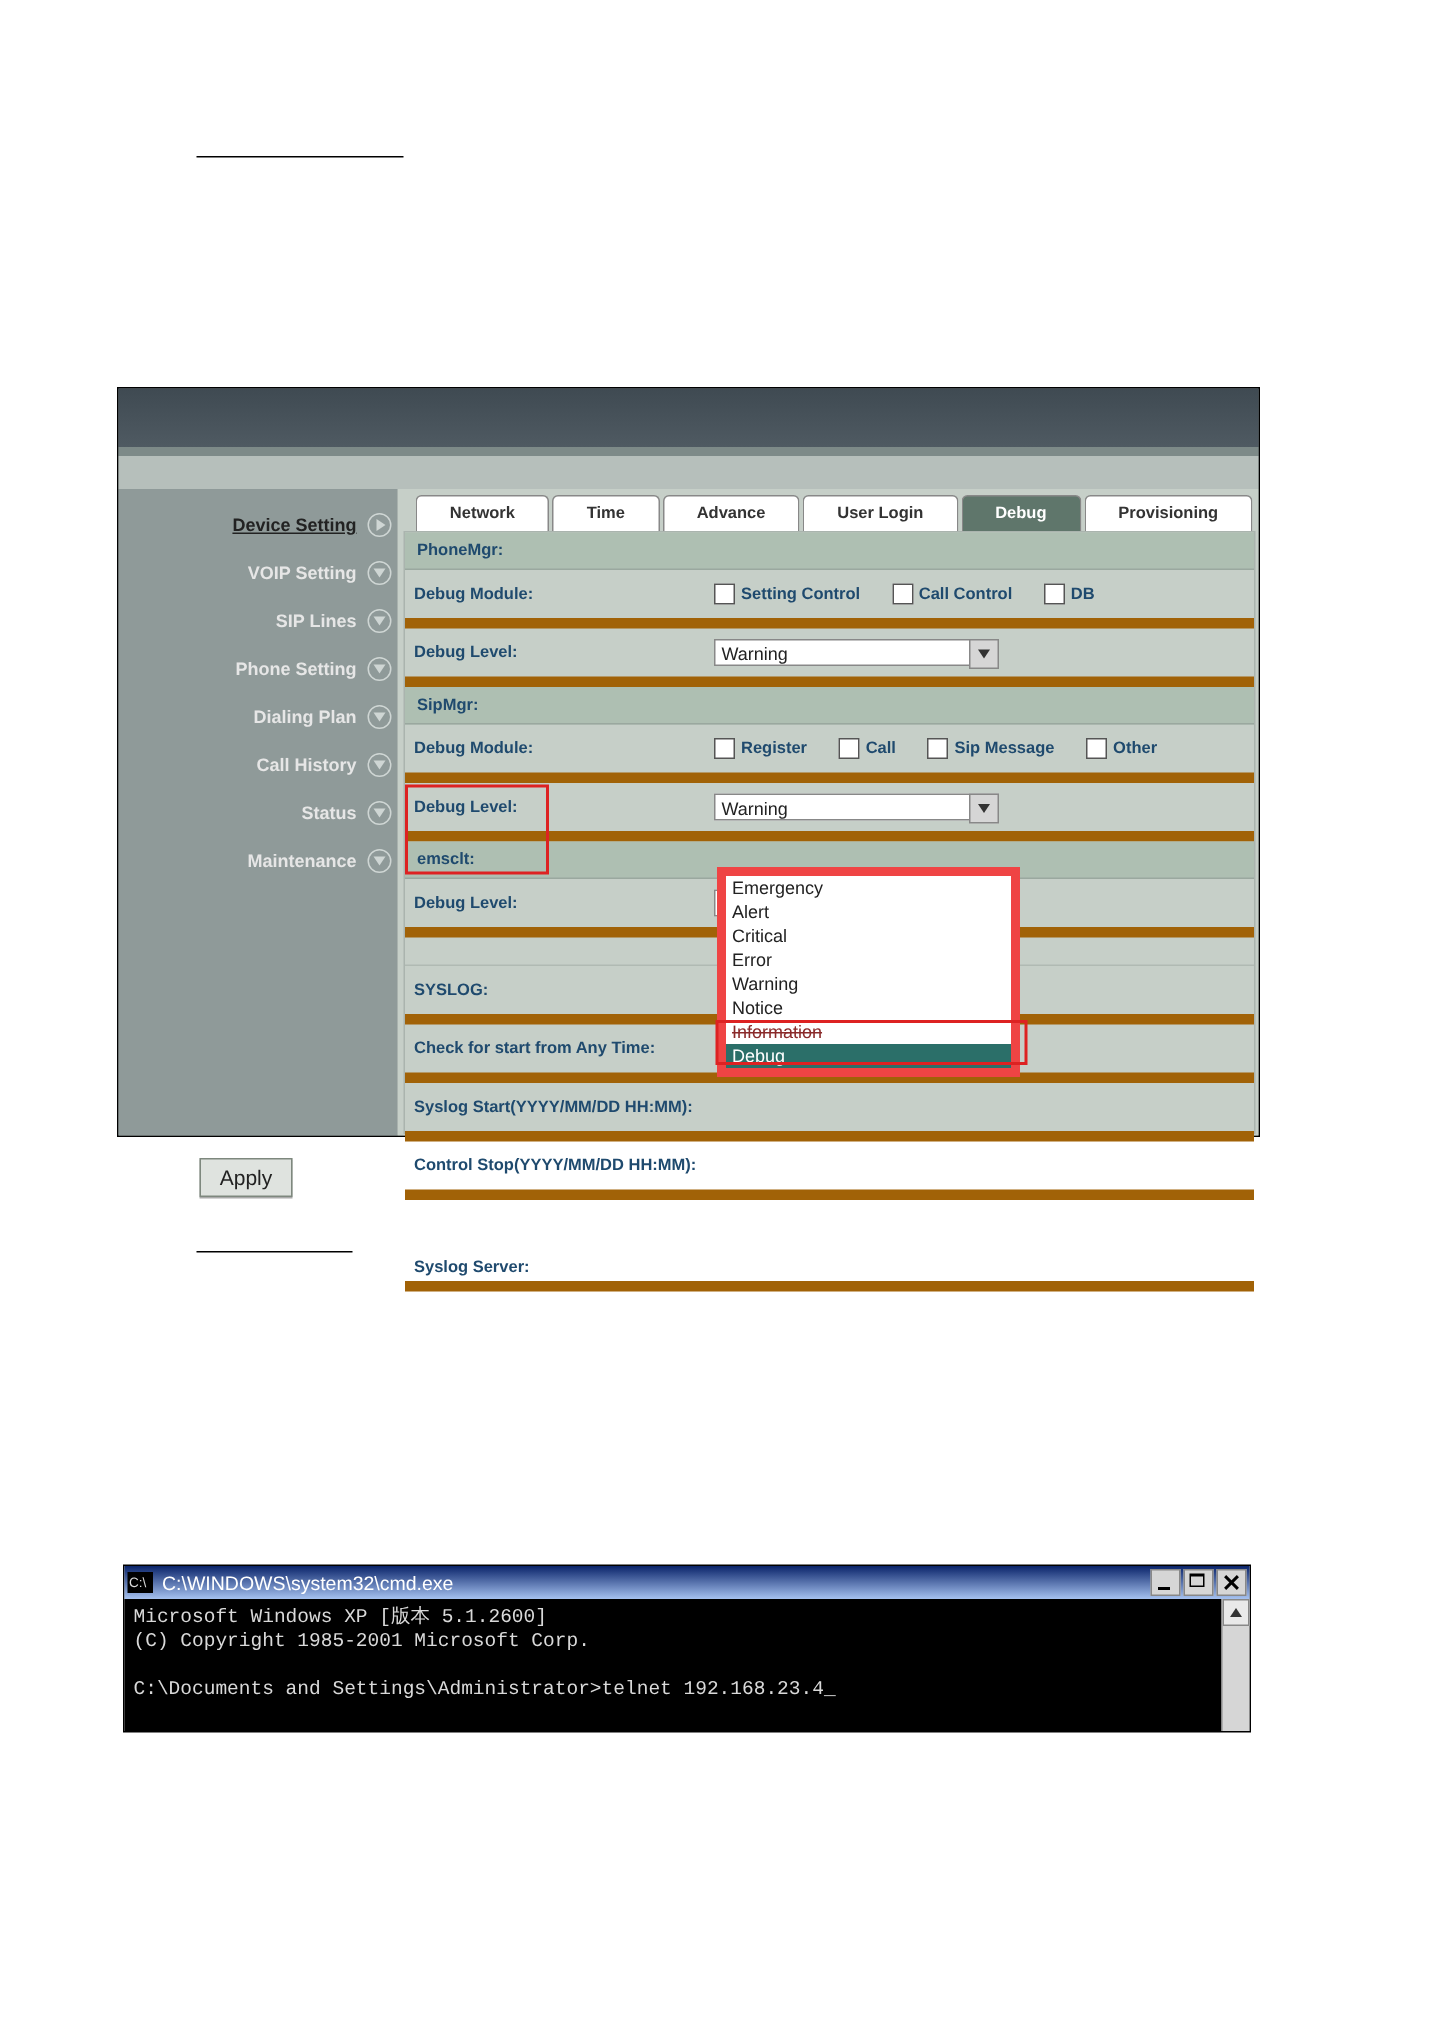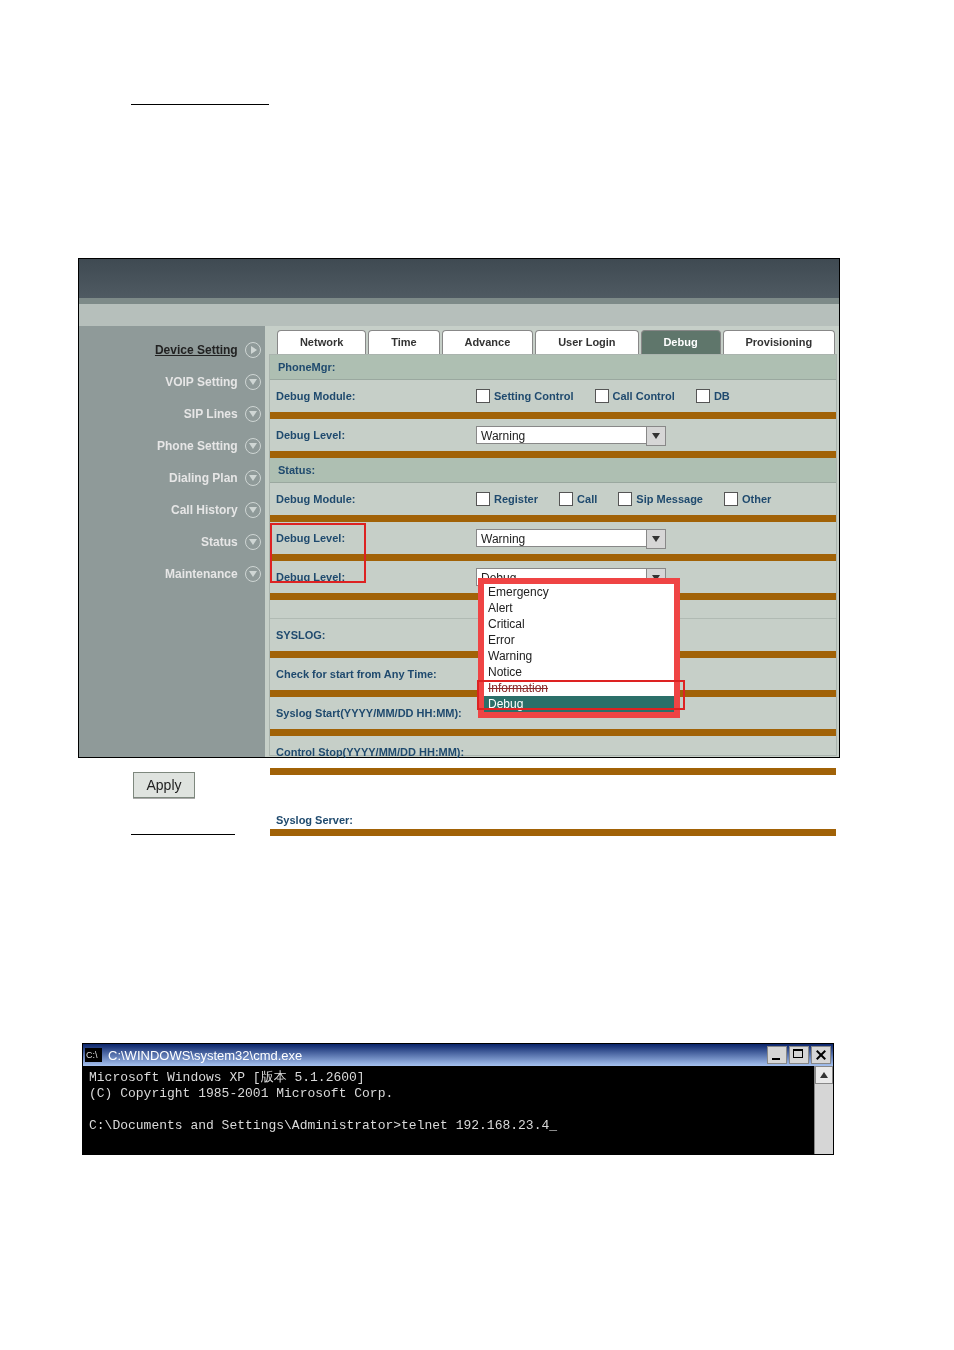--- a/index.html
+++ b/index.html
@@ -433,40 +433,41 @@
       <div class="row">
         <div class="lab">Debug Level:</div>
         <div class="val">
           <div class="sel">
             <span>Warning</span>
             <span class="dd"></span>
           </div>
         </div>
       </div>
 
-      <div class="section-head">Status:</div>
+      <div class="section-head">SipMgr:</div>
       <div class="row">
         <div class="lab">Debug Module:</div>
         <div class="val">
           <span class="cb-wrap"><span class="cb"></span><span class="t">Register</span></span>
           <span class="cb-wrap"><span class="cb"></span><span class="t">Call</span></span>
           <span class="cb-wrap"><span class="cb"></span><span class="t">Sip Message</span></span>
           <span class="cb-wrap"><span class="cb"></span><span class="t">Other</span></span>
         </div>
       </div>
       <div class="row">
         <div class="lab">Debug Level:</div>
         <div class="val">
           <div class="sel">
             <span>Warning</span>
             <span class="dd"></span>
           </div>
         </div>
       </div>
 
+      <div class="section-head">emsclt:</div>
       <div class="row">
         <div class="lab">Debug Level:</div>
         <div class="val">
           <div class="sel">
             <span>Debug</span>
             <span class="dd"></span>
           </div>
         </div>
       </div>
 

